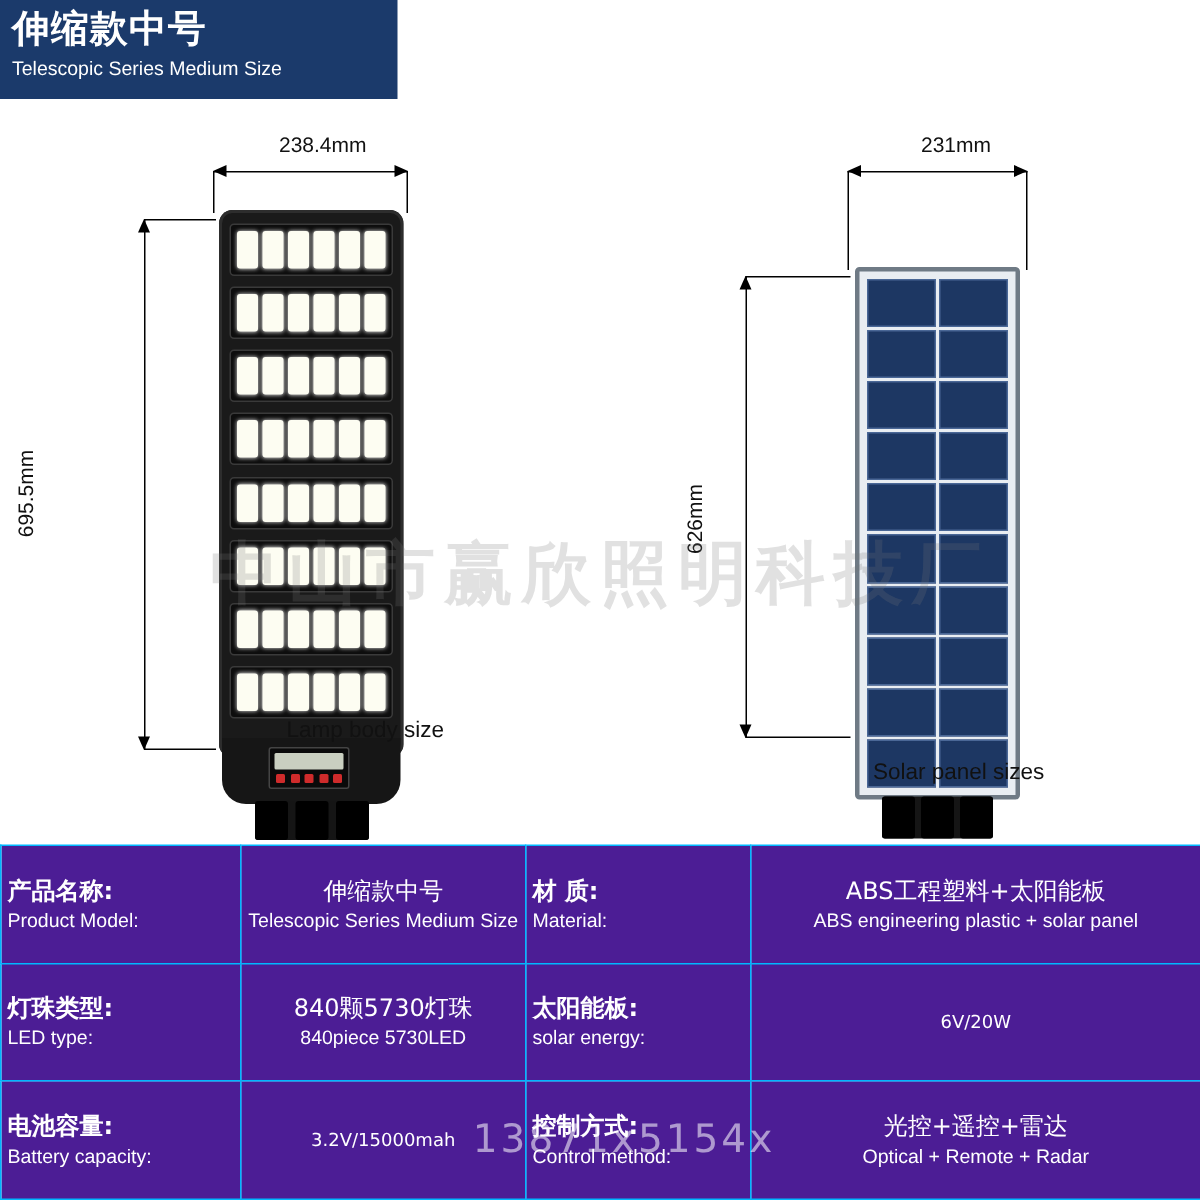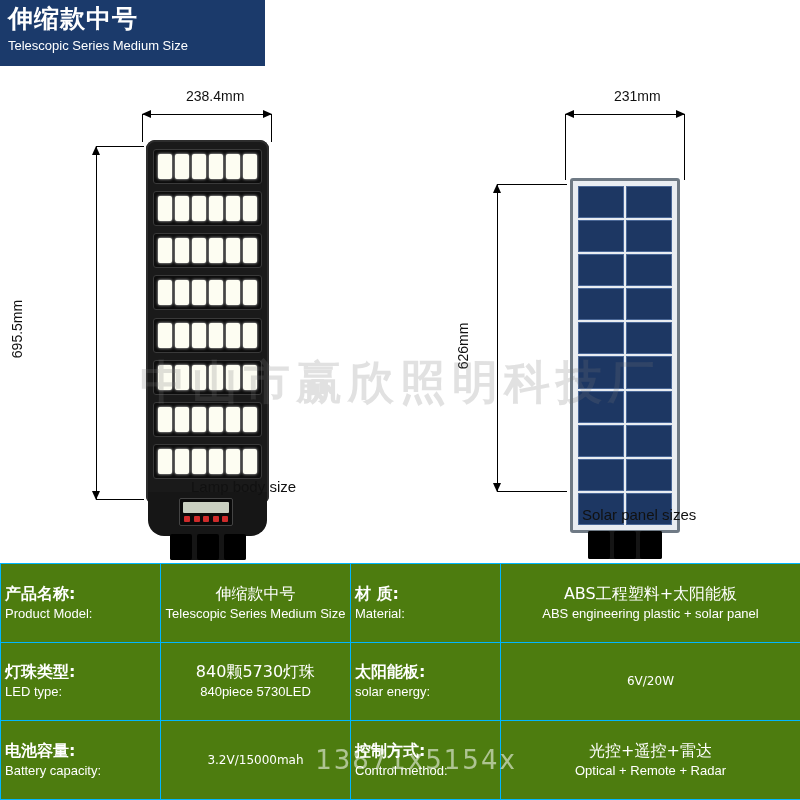--- a/index.html
+++ b/index.html
@@ -141,21 +141,21 @@
     pointer-events:none;white-space:nowrap;z-index:5;
   }
 
   
   .spec-table{
     position:absolute;left:0;top:563px;width:800px;height:237px;
     border-collapse:collapse;table-layout:fixed;
   }
   .spec-table td{
     border:1px solid #00b7ff;
-    background:#4d7c0f;color:#ffffff;
+    background:#4c1d95;color:#ffffff;
     vertical-align:middle;
     padding:2px 4px;
   }
   .k-cn{font-size:16px;font-weight:bold;line-height:22px;font-family:"DejaVu Sans", sans-serif;white-space:nowrap;}
   .k-en{font-size:13px;line-height:18px;font-family:"Liberation Sans", sans-serif;white-space:nowrap;}
   .v-cn{font-size:16px;line-height:22px;text-align:center;font-family:"DejaVu Sans", sans-serif;}
   .v-en{font-size:13px;line-height:18px;text-align:center;font-family:"Liberation Sans", sans-serif;}
   .v-one{font-size:12px;text-align:center;font-family:"DejaVu Sans", sans-serif;}
   .key-cell{padding-left:10px;}
 </style>

